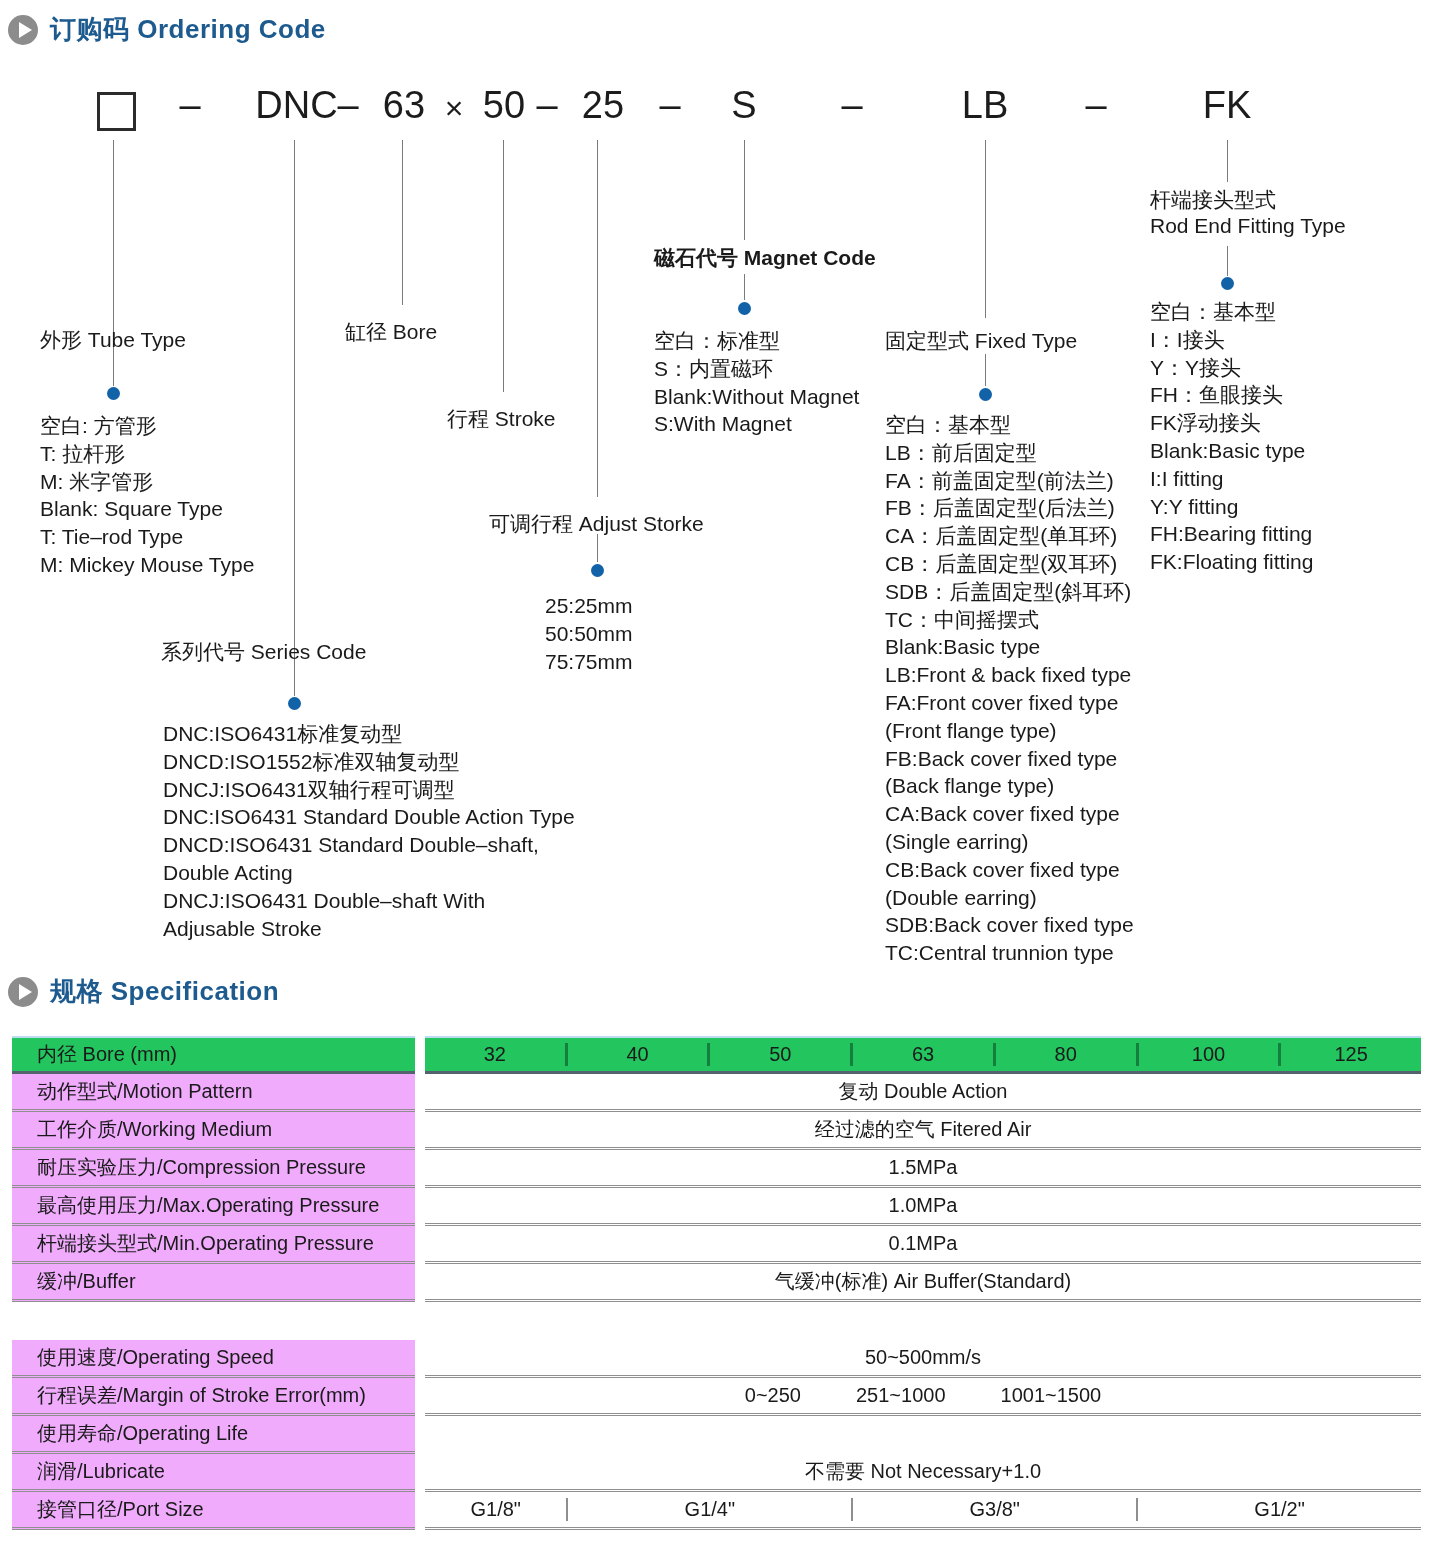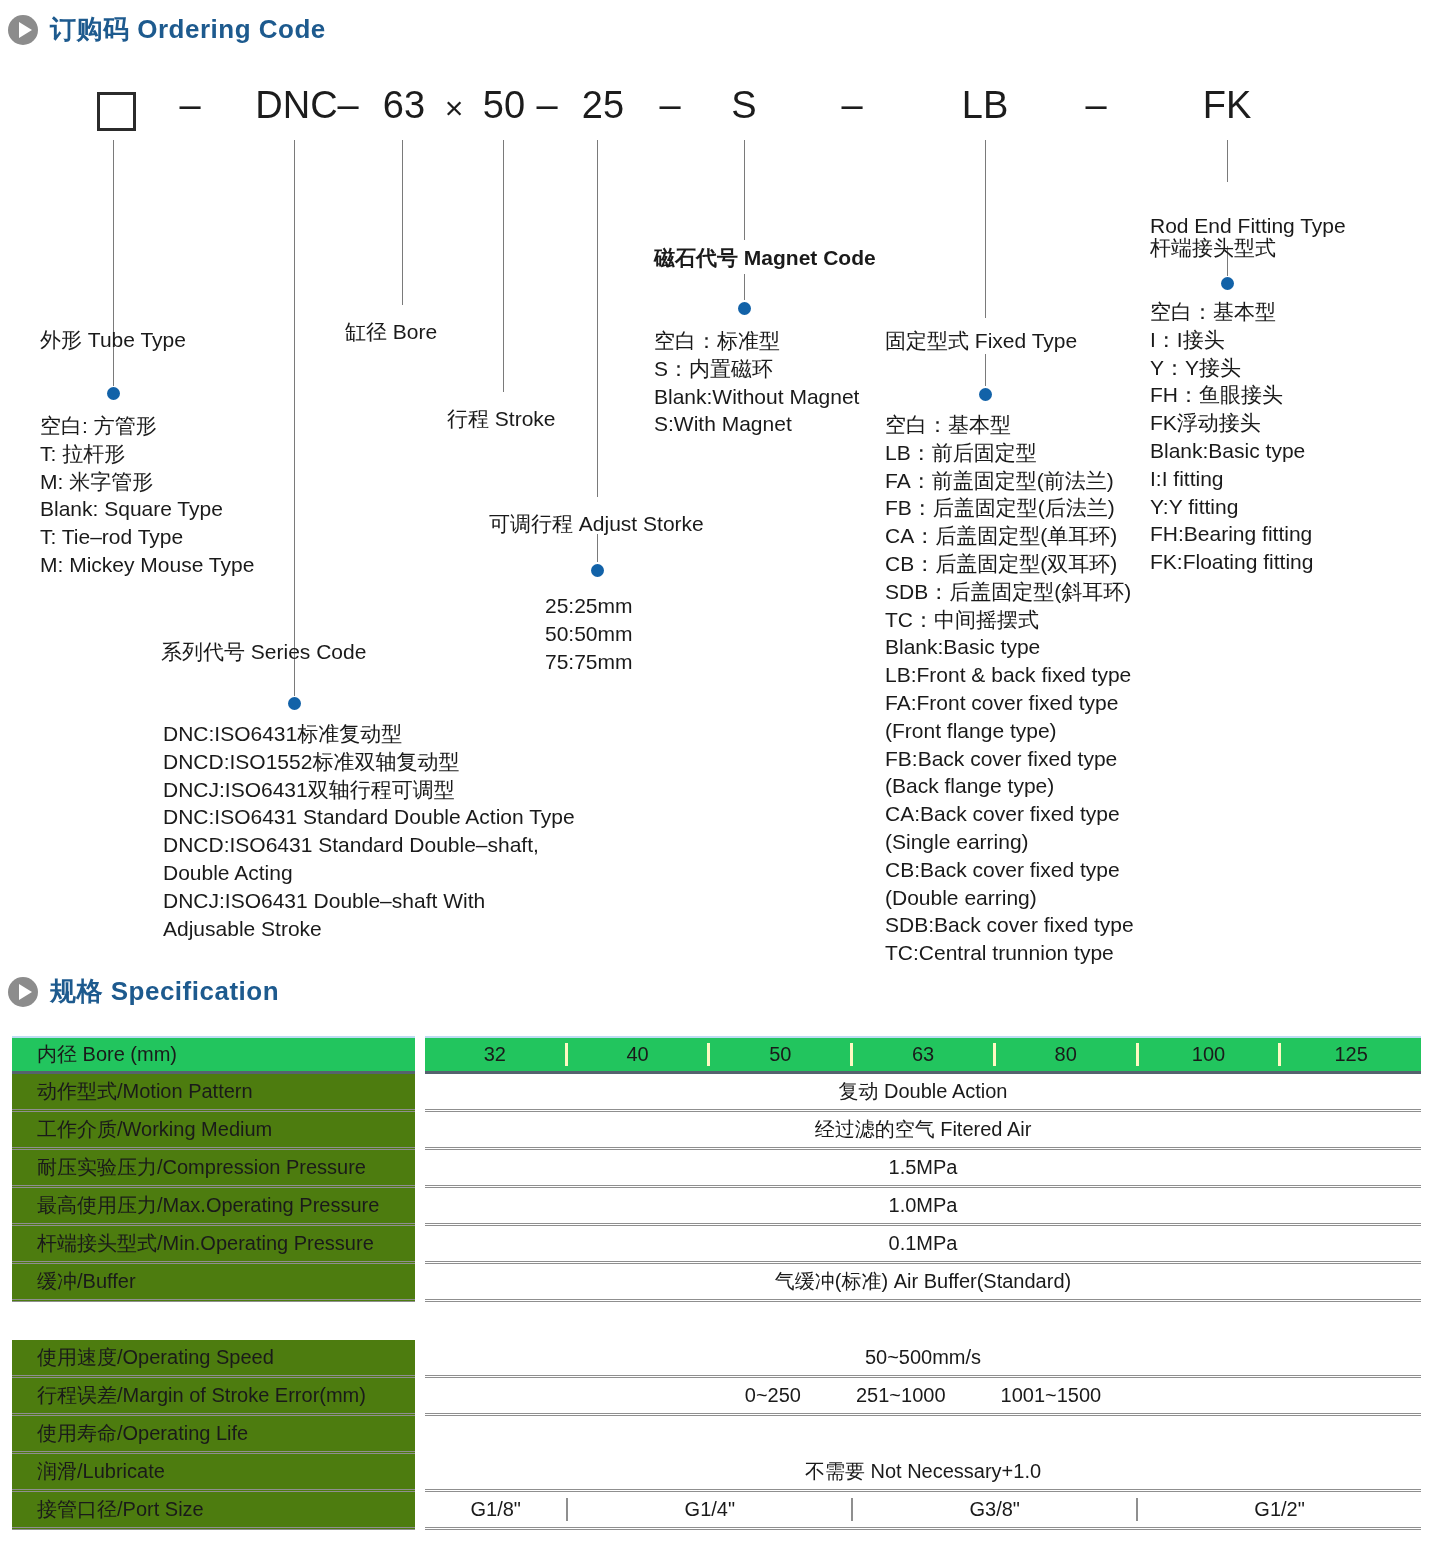--- a/index.html
+++ b/index.html
@@ -19,29 +19,29 @@
   .code-item{position:absolute;top:84px;font-size:38px;color:#1c1c1c;transform:translateX(-50%);white-space:nowrap;}
   .code-box{position:absolute;left:97px;top:92px;width:33px;height:33px;border:3px solid #2b2b2b;}
   .vline{position:absolute;width:0;border-left:1px solid #7a7a7a;}
   .dot{position:absolute;width:13px;height:13px;border-radius:50%;background:#1262a8;}
   .dlabel{position:absolute;font-size:21px;white-space:nowrap;color:#1a1a1a;}
   .dlist{position:absolute;font-size:21px;color:#1a1a1a;}
   .dlist .ln{line-height:27.8px;white-space:nowrap;}
   
   .spec-table{position:absolute;left:12px;top:1036px;width:1409px;}
   .t-row{display:flex;width:100%;height:38px;box-sizing:border-box;}
-  .t-label{width:403px;flex:0 0 403px;background:#4d7c0f;display:flex;align-items:center;
+  .t-label{width:403px;flex:0 0 403px;background:#f0abfc;display:flex;align-items:center;
     padding-left:25px;box-sizing:border-box;font-size:20px;border-bottom:3px double #8f8f8f;}
   .t-gap{width:10px;flex:0 0 10px;background:#ffffff;}
   .t-vals{flex:1;display:flex;align-items:center;justify-content:center;font-size:20px;
     border-bottom:3px double #8f8f8f;box-sizing:border-box;}
   .t-head .t-label,.t-head .t-vals{background:#22c55e;border-top:2px solid #bcdcf2;
     border-bottom:3px solid #55636e;}
   .t-head .t-vals{padding:0;justify-content:stretch;}
-  .t-hcol{flex:1;display:flex;align-items:center;justify-content:center;border-left:3px solid #fef9c3;}
+  .t-hcol{flex:1;display:flex;align-items:center;justify-content:center;border-left:3px solid #15803d;}
   .t-hcol:first-child{border-left:none;}
   .stroke-vals{gap:55px;}
   .port-vals{justify-content:stretch;}
   .port-cell{display:flex;align-items:center;justify-content:center;border-left:2px solid #8f8f8f;}
   .port-cell:first-child{border-left:none;}
   .p1{flex:1 1 0;} .p2{flex:2 2 0;}
 </style>
 </head>
 <body>
 
@@ -145,21 +145,21 @@
     <div class="ln">FB:Back cover fixed type</div>
     <div class="ln">(Back flange type)</div>
     <div class="ln">CA:Back cover fixed type</div>
     <div class="ln">(Single earring)</div>
     <div class="ln">CB:Back cover fixed type</div>
     <div class="ln">(Double earring)</div>
     <div class="ln">SDB:Back cover fixed type</div>
     <div class="ln">TC:Central trunnion type</div>
   </div>
 
-  <div class="dlabel" style="left:1150px;top:186px;margin-top:48px;">杆端接头型式</div>
+  <div class="dlabel" style="left:1150px;top:186px;">杆端接头型式</div>
   <div class="dlabel" style="left:1150px;top:214px;">Rod End Fitting Type</div>
   <div class="dlist" style="left:1150px;top:298px;">
     <div class="ln">空白：基本型</div>
     <div class="ln">I：I接头</div>
     <div class="ln">Y：Y接头</div>
     <div class="ln">FH：鱼眼接头</div>
     <div class="ln">FK浮动接头</div>
     <div class="ln">Blank:Basic type</div>
     <div class="ln">I:I fitting</div>
     <div class="ln">Y:Y fitting</div>

